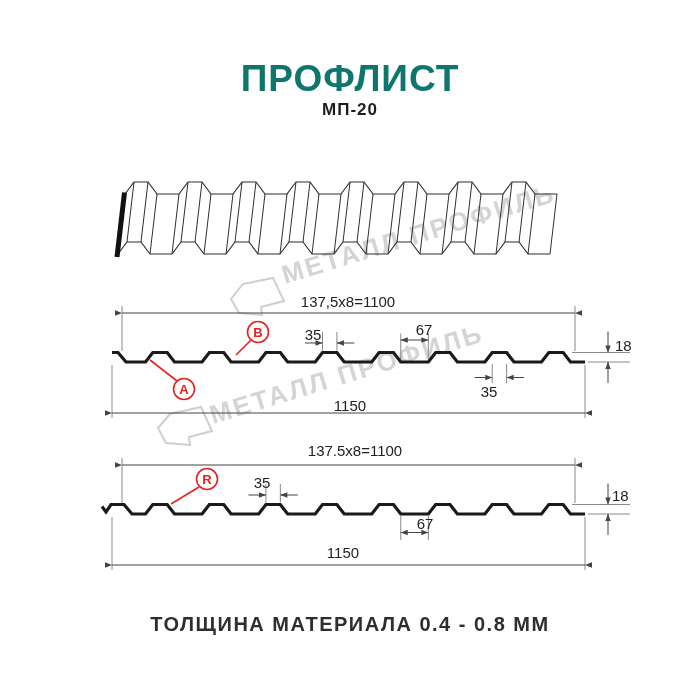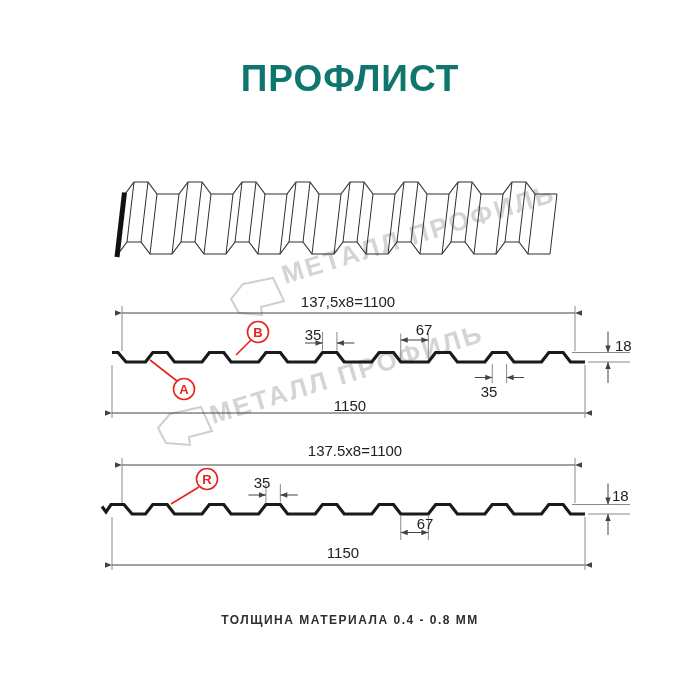--- a/index.html
+++ b/index.html
@@ -3,21 +3,21 @@
 <meta charset="utf-8">
 <style>
   html,body{margin:0;padding:0;background:#fff;}
   #stage{position:relative;width:700px;height:700px;background:#ffffff;overflow:hidden;
          font-family:"Liberation Sans",sans-serif;}
   #title{position:absolute;left:0;top:58px;width:700px;text-align:center;
          font-size:37px;font-weight:700;letter-spacing:1px;color:#0f766e;}
   #subtitle{position:absolute;left:0;top:100px;width:700px;text-align:center;
          font-size:17px;font-weight:700;letter-spacing:1px;color:#1c1c1c;}
   #caption{position:absolute;left:0;top:613px;width:700px;text-align:center;
-         font-size:12px;font-weight:700;letter-spacing:1.5px;color:#2e2e2e;}
+         font-size:20px;font-weight:700;letter-spacing:1.5px;color:#2e2e2e;}
   svg{position:absolute;left:0;top:0;}
   text{font-family:"Liberation Sans",sans-serif;}
   .dimtxt{font-size:15px;fill:#222;}
   .redtxt{font-size:13px;font-weight:700;fill:#e8231d;}
   .wmtxt{font-size:26px;font-weight:700;letter-spacing:2.5px;fill:#d4d4d4;}
 </style>
 </head>
 <body>
 
 <div id="stage">
@@ -168,14 +168,15 @@
       <text class="dimtxt" x="612" y="501">18</text>
       <g stroke="#e8231d" fill="none" stroke-width="1.6">
         <line x1="199" y1="487" x2="171" y2="504"></line>
         <circle cx="207" cy="479" r="10.5"></circle>
       </g>
       <text class="redtxt" x="207" y="479" text-anchor="middle" dy="0.36em">R</text>
     </g>
   </svg>
 
   <div id="title">ПРОФЛИСТ</div>
+  <div id="subtitle">МП-20</div>
   <div id="caption">ТОЛЩИНА МАТЕРИАЛА 0.4 - 0.8 ММ</div>
 </div>
 
 </body></html>

